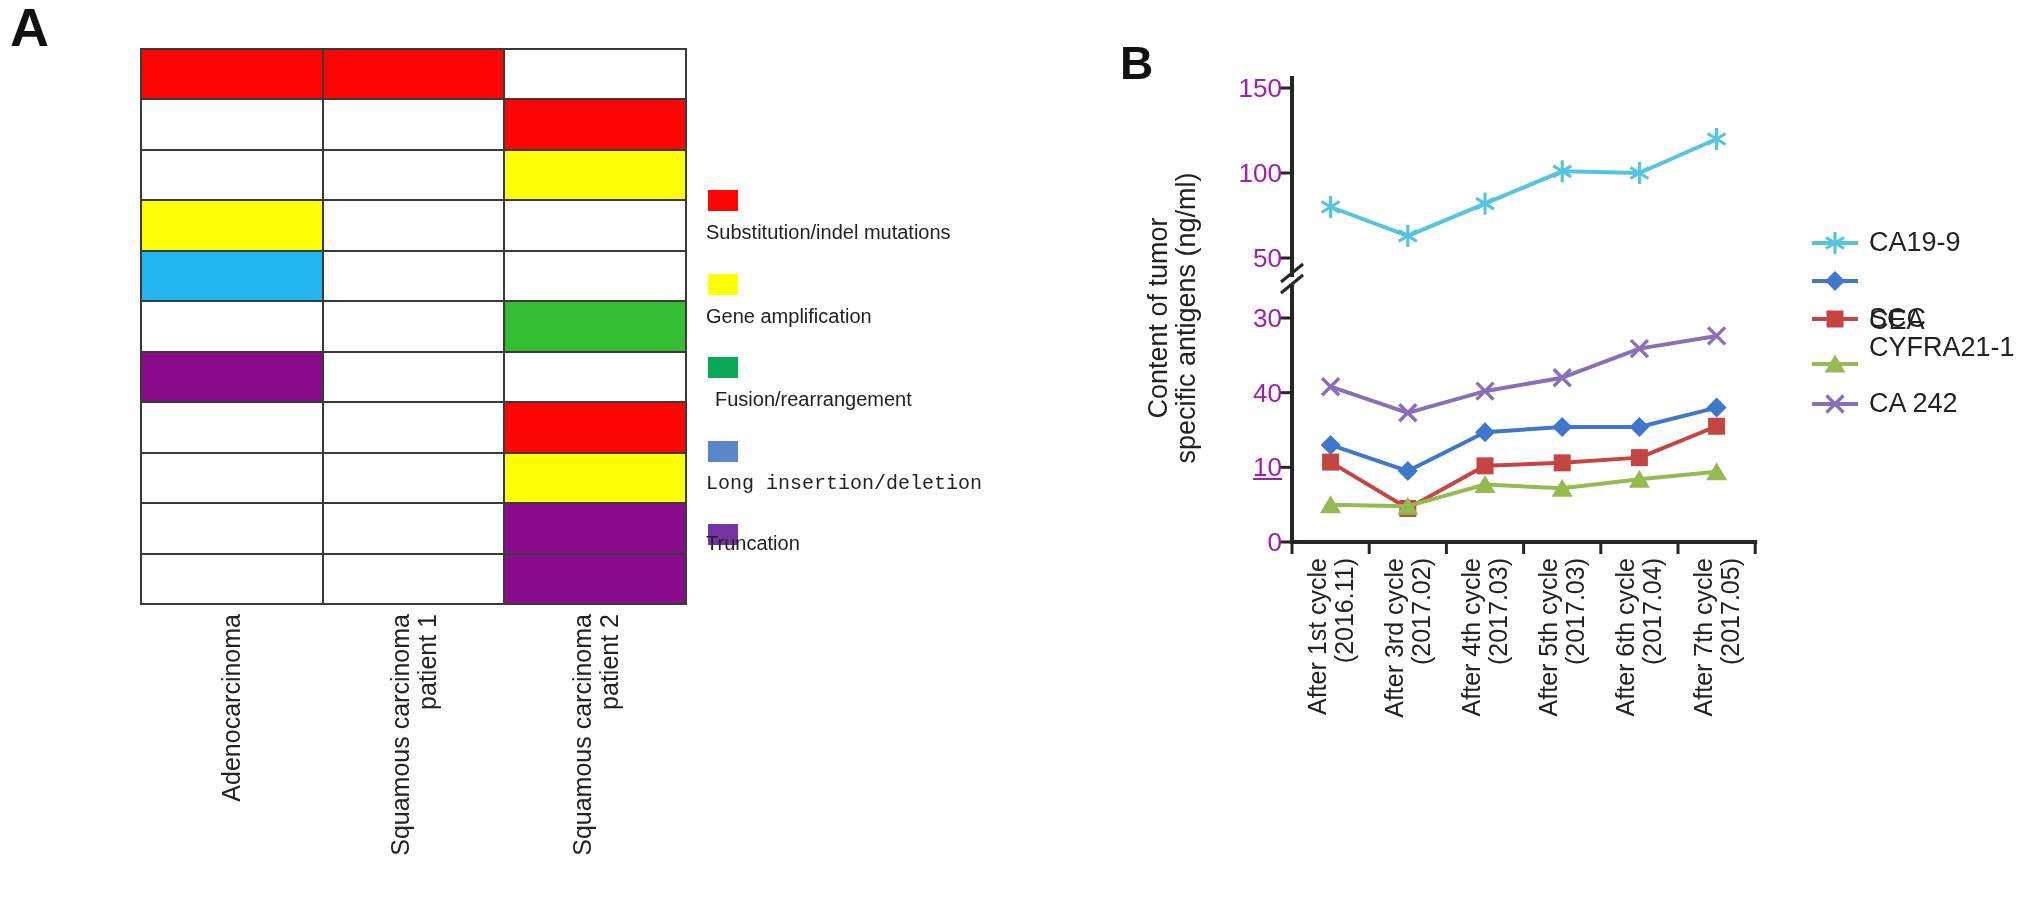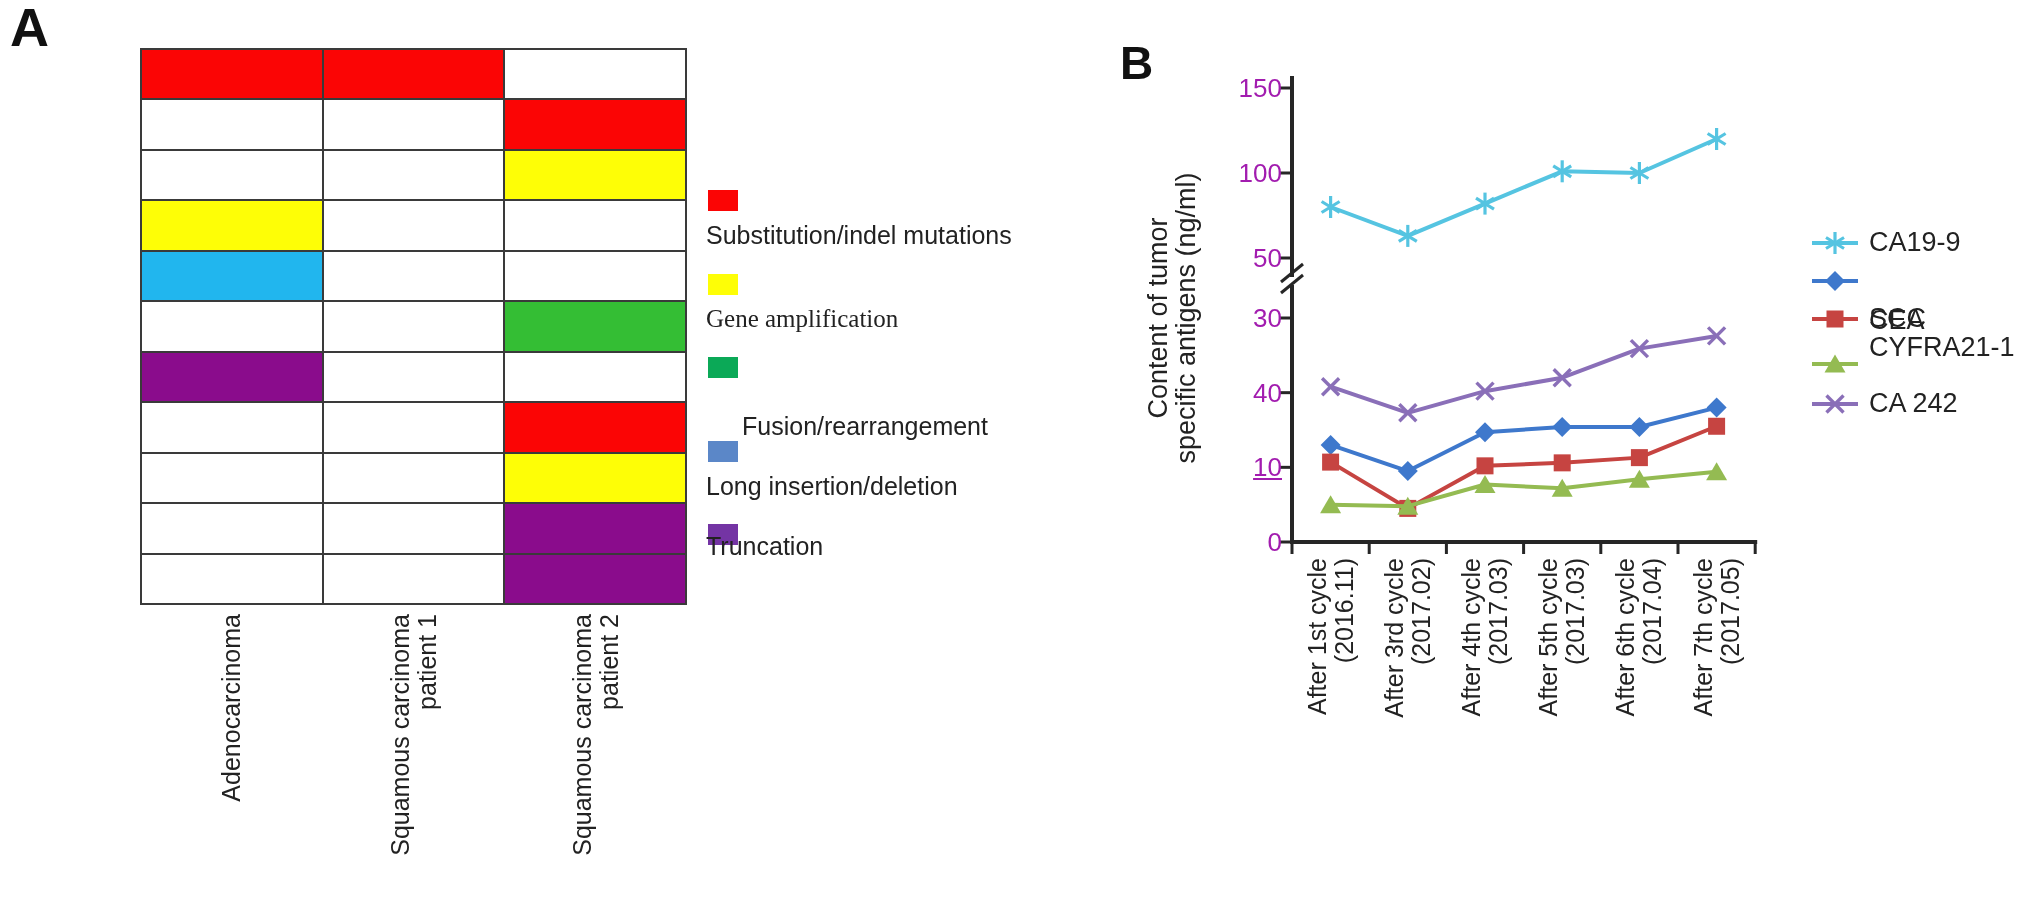--- a/index.html
+++ b/index.html
@@ -14,21 +14,21 @@
               display:flex;flex-direction:column;}
   #geneLabels .gene{flex:1;display:flex;align-items:center;justify-content:flex-end;
                     font-style:italic;font-size:26px;color:#222;}
   #matrixGrid{position:absolute;left:140px;top:48px;width:547px;height:557px;
               background:#3a3a3a;padding:2px;box-sizing:border-box;
               display:grid;grid-template-columns:repeat(3,1fr);
               grid-auto-rows:1fr;gap:2px;}
   .rotlabel{position:absolute;transform:rotate(-90deg);transform-origin:top right;
             text-align:right;font-size:25px;line-height:27px;color:#222;white-space:nowrap;}
   .legA-swatch{position:absolute;width:30px;height:21px;}
-  .legA-label{position:absolute;font-size:25px;color:#222;white-space:nowrap;}
+  .legA-label{position:absolute;font-size:20px;color:#222;white-space:nowrap;}
 
   
   #ytitle{position:absolute;left:922px;top:290px;width:500px;height:56px;
           transform:rotate(-90deg);text-align:center;font-size:27px;line-height:28px;color:#222;}
   #chartSvg{position:absolute;left:0;top:0;}
   .ytick{position:absolute;width:80px;text-align:right;font-size:26px;line-height:30px;color:#a21caf;}
   .xlabel{position:absolute;width:300px;transform:rotate(-90deg);transform-origin:top right;
           text-align:right;font-size:25px;line-height:27px;color:#222;white-space:nowrap;}
   .legB-label{position:absolute;font-size:27px;color:#222;white-space:nowrap;}
 </style>
@@ -84,25 +84,25 @@
       </div>
       <div class="rotlabel" style="width: 290px; left: 278.5px; top: 614px;">
         <div>Squamous carcinoma</div>
         <div>patient 2</div>
       </div>
     </div>
   <div id="legendA">
       <div class="legA-swatch" style="left: 708px; top: 190px; background: rgb(251, 5, 5);"></div>
       <div class="legA-label" style="left: 706px; top: 221px;">Substitution/indel mutations</div>
       <div class="legA-swatch" style="left: 708px; top: 273.5px; background: rgb(254, 254, 6);"></div>
-      <div class="legA-label" style="left: 706px; top: 304.5px; font-family: Liberation Serif, serif;">Gene amplification</div>
+      <div class="legA-label" style="left: 706px; top: 304.5px;">Gene amplification</div>
       <div class="legA-swatch" style="left: 708px; top: 357px; background: rgb(11, 169, 87);"></div>
-      <div class="legA-label" style="left: 742px; top: 388px; margin-top: 24px;">Fusion/rearrangement</div>
+      <div class="legA-label" style="left: 715px; top: 388px;">Fusion/rearrangement</div>
       <div class="legA-swatch" style="left: 708px; top: 440.5px; background: rgb(91, 135, 200);"></div>
-      <div class="legA-label" style="left: 706px; top: 471.5px;">Long insertion/deletion</div>
+      <div class="legA-label" style="left: 706px; top: 471.5px; font-family: Liberation Mono, monospace;">Long insertion/deletion</div>
       <div class="legA-swatch" style="left: 708px; top: 524px; background: rgb(116, 52, 164);"></div>
       <div class="legA-label" style="left: 706px; top: 532px;">Truncation</div>
     </div>
 
   <div id="ytitle">
     <div>Content of tumor</div>
     <div>specific antigens (ng/ml)</div>
   </div>
   <svg id="chartSvg" width="2032" height="912" viewBox="0 0 2032 912">
       <line x1="1292" y1="76" x2="1292" y2="277" stroke="#262626" stroke-width="4" stroke-linecap="butt"></line>

